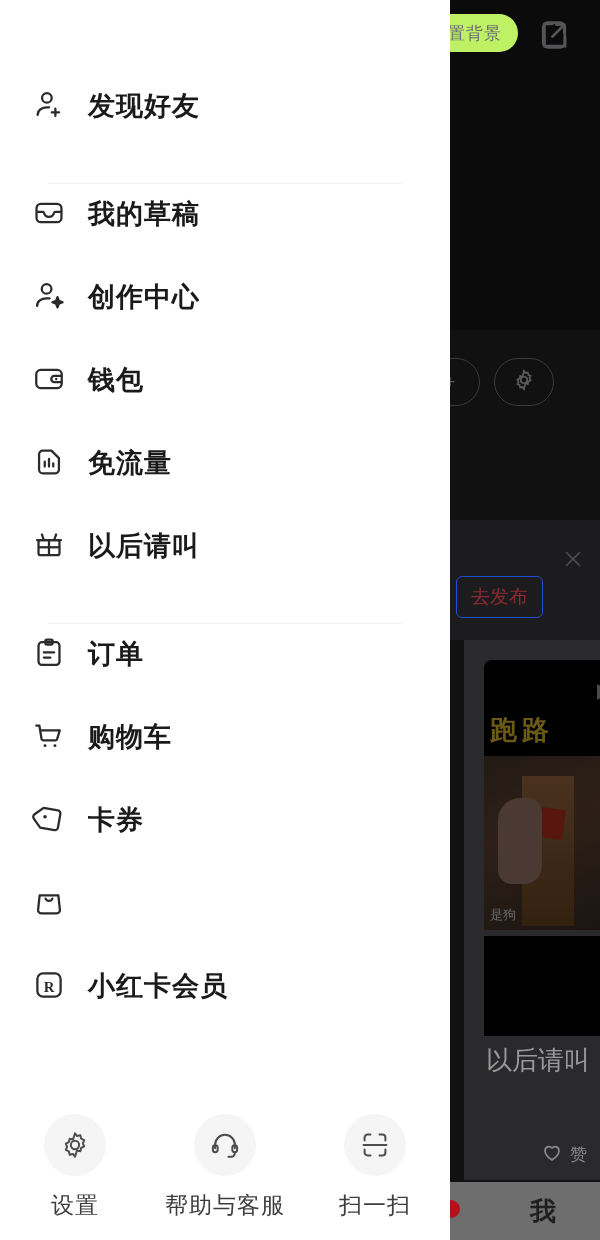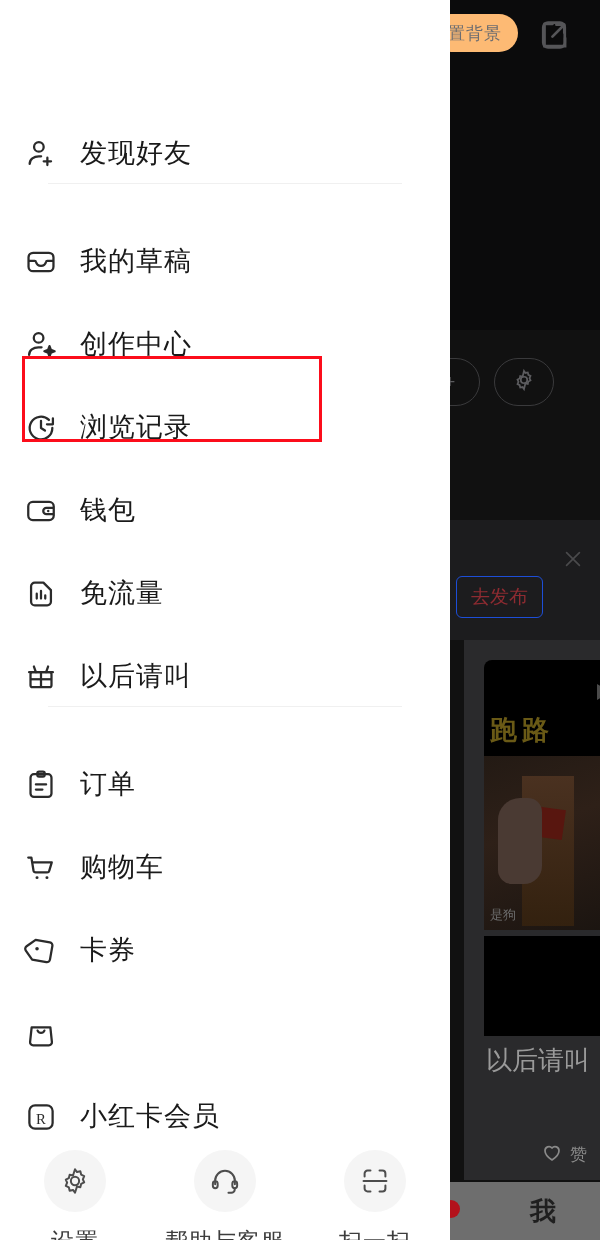--- a/index.html
+++ b/index.html
@@ -17,21 +17,21 @@
     background:#111111;
   }
   .bg-header {
     position:absolute; left:0; top:0; width:600px; height:330px;
     background:#0b0b0c;
   }
   .bg-pill {
     position:absolute; top:14px; left:432px;
     height:38px; padding:0 16px;
     border-radius:19px;
-    background:#fdba74;
+    background:#bef264;
     color:#6d6d70; font-size:17px;
     display:flex; align-items:center;
     letter-spacing:1px;
   }
   .bg-share {
     position:absolute; top:16px; left:535px;
     width:38px; height:38px; color:#555558;
   }
   .bg-btn-row { position:absolute; top:358px; left:420px; display:flex; gap:14px; }
   .bg-oval {
@@ -114,21 +114,21 @@
 
   
   #drawer {
     position:absolute; left:0; top:0; width:450px; height:1240px;
     background:#ffffff;
     display:flex; flex-direction:column;
   }
   .menu-scroll { flex:1; padding-top:88px; }
 
   .menu-item {
-    height:83px; display:flex; align-items:flex-end; padding-left:24px;
+    height:83px; display:flex; align-items:flex-start; padding-left:32px;font-weight:bold;
   }
   .menu-ico {
     width:34px; height:34px; flex:0 0 34px;
     display:flex; align-items:center; justify-content:center;
     color:#2b2b2b;
   }
   .menu-ico svg { display:block; }
   .menu-label {
     margin-left:22px; font-size:27px; color:#1a1a1a; letter-spacing:1px;
   }
@@ -258,33 +258,20 @@
       <span class="menu-ico">
         <svg viewBox="0 0 24 24" width="34" height="34" fill="none" stroke="currentColor" stroke-width="1.6">
           <circle cx="10.3" cy="7" r="3.4"></circle>
           <path d="M3.6 19c0-3.2 2.9-5.4 6.6-5.4h2.2" stroke-linecap="round"></path>
           <path d="M18 12.8l1 2.6 2.6 1-2.6 1-1 2.6-1-2.6-2.6-1 2.6-1z" fill="currentColor" stroke-linejoin="round"></path>
         </svg>
       </span>
       <span class="menu-label">创作中心</span>
     </div>
 
-    <div class="hl-wrap">
-      <div class="menu-item">
-        <span class="menu-ico">
-          <svg viewBox="0 0 24 24" width="34" height="34" fill="none" stroke="currentColor" stroke-width="1.6">
-            <path d="M20 12a8 8 0 1 1-2.4-5.7" stroke-linecap="round"></path>
-            <path d="M20.4 5.2v4.2h-4.2" stroke-linecap="round" stroke-linejoin="round"></path>
-            <path d="M12 6.9V12l2.8 1.8" stroke-linecap="round" stroke-linejoin="round"></path>
-          </svg>
-        </span>
-        <span class="menu-label">浏览记录</span>
-      </div>
-      <div class="hl-box"></div>
-    </div>
 
     <div class="menu-item">
       <span class="menu-ico">
         <svg viewBox="0 0 24 24" width="34" height="34" fill="none" stroke="currentColor" stroke-width="1.6">
           <rect x="3" y="5.6" width="18" height="12.8" rx="3.2"></rect>
           <path d="M21 9.8h-5.2a2.2 2.2 0 0 0 0 4.4H21" stroke-linejoin="round"></path>
           <circle cx="17.1" cy="12" r="0.85" fill="currentColor" stroke="none"></circle>
         </svg>
       </span>
       <span class="menu-label">钱包</span>

